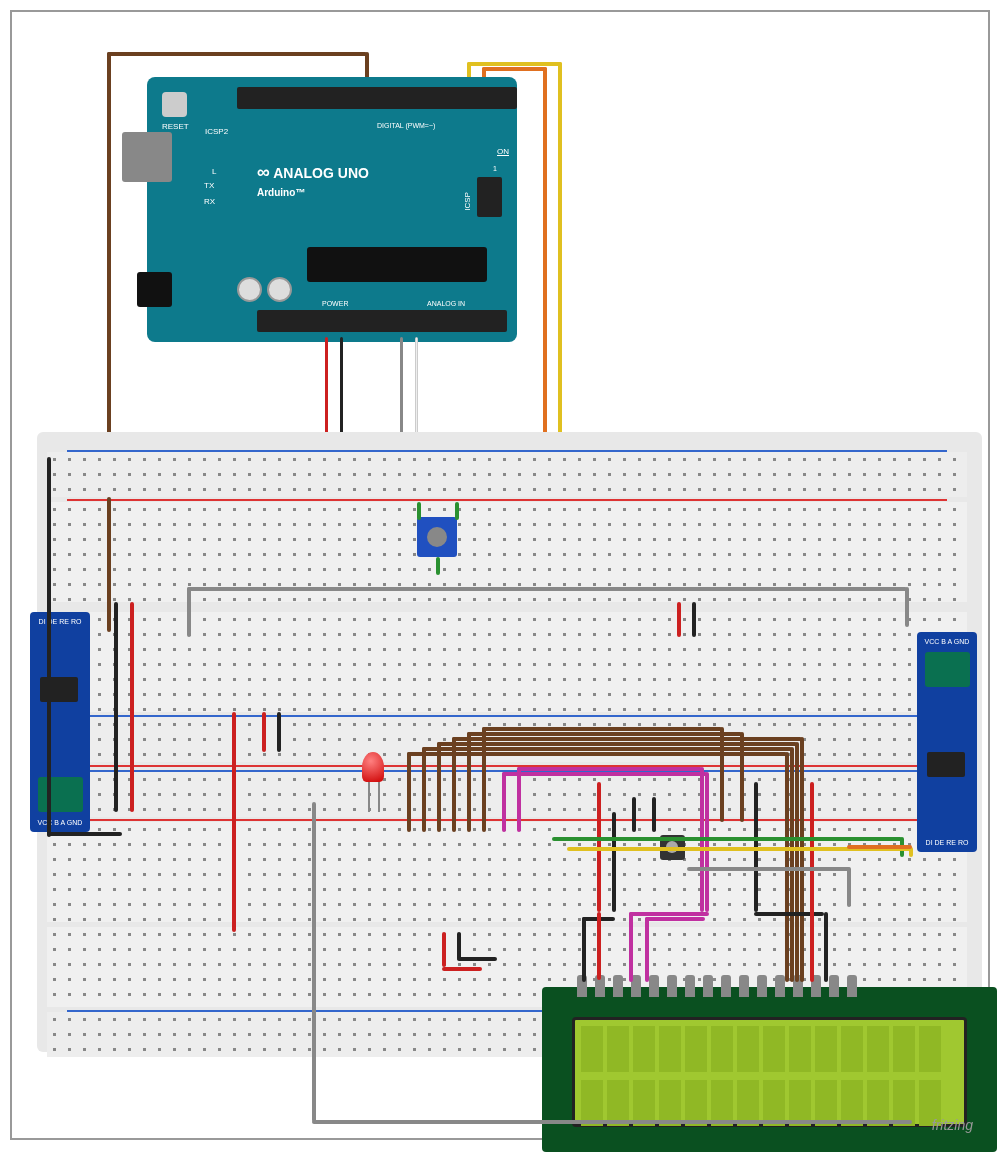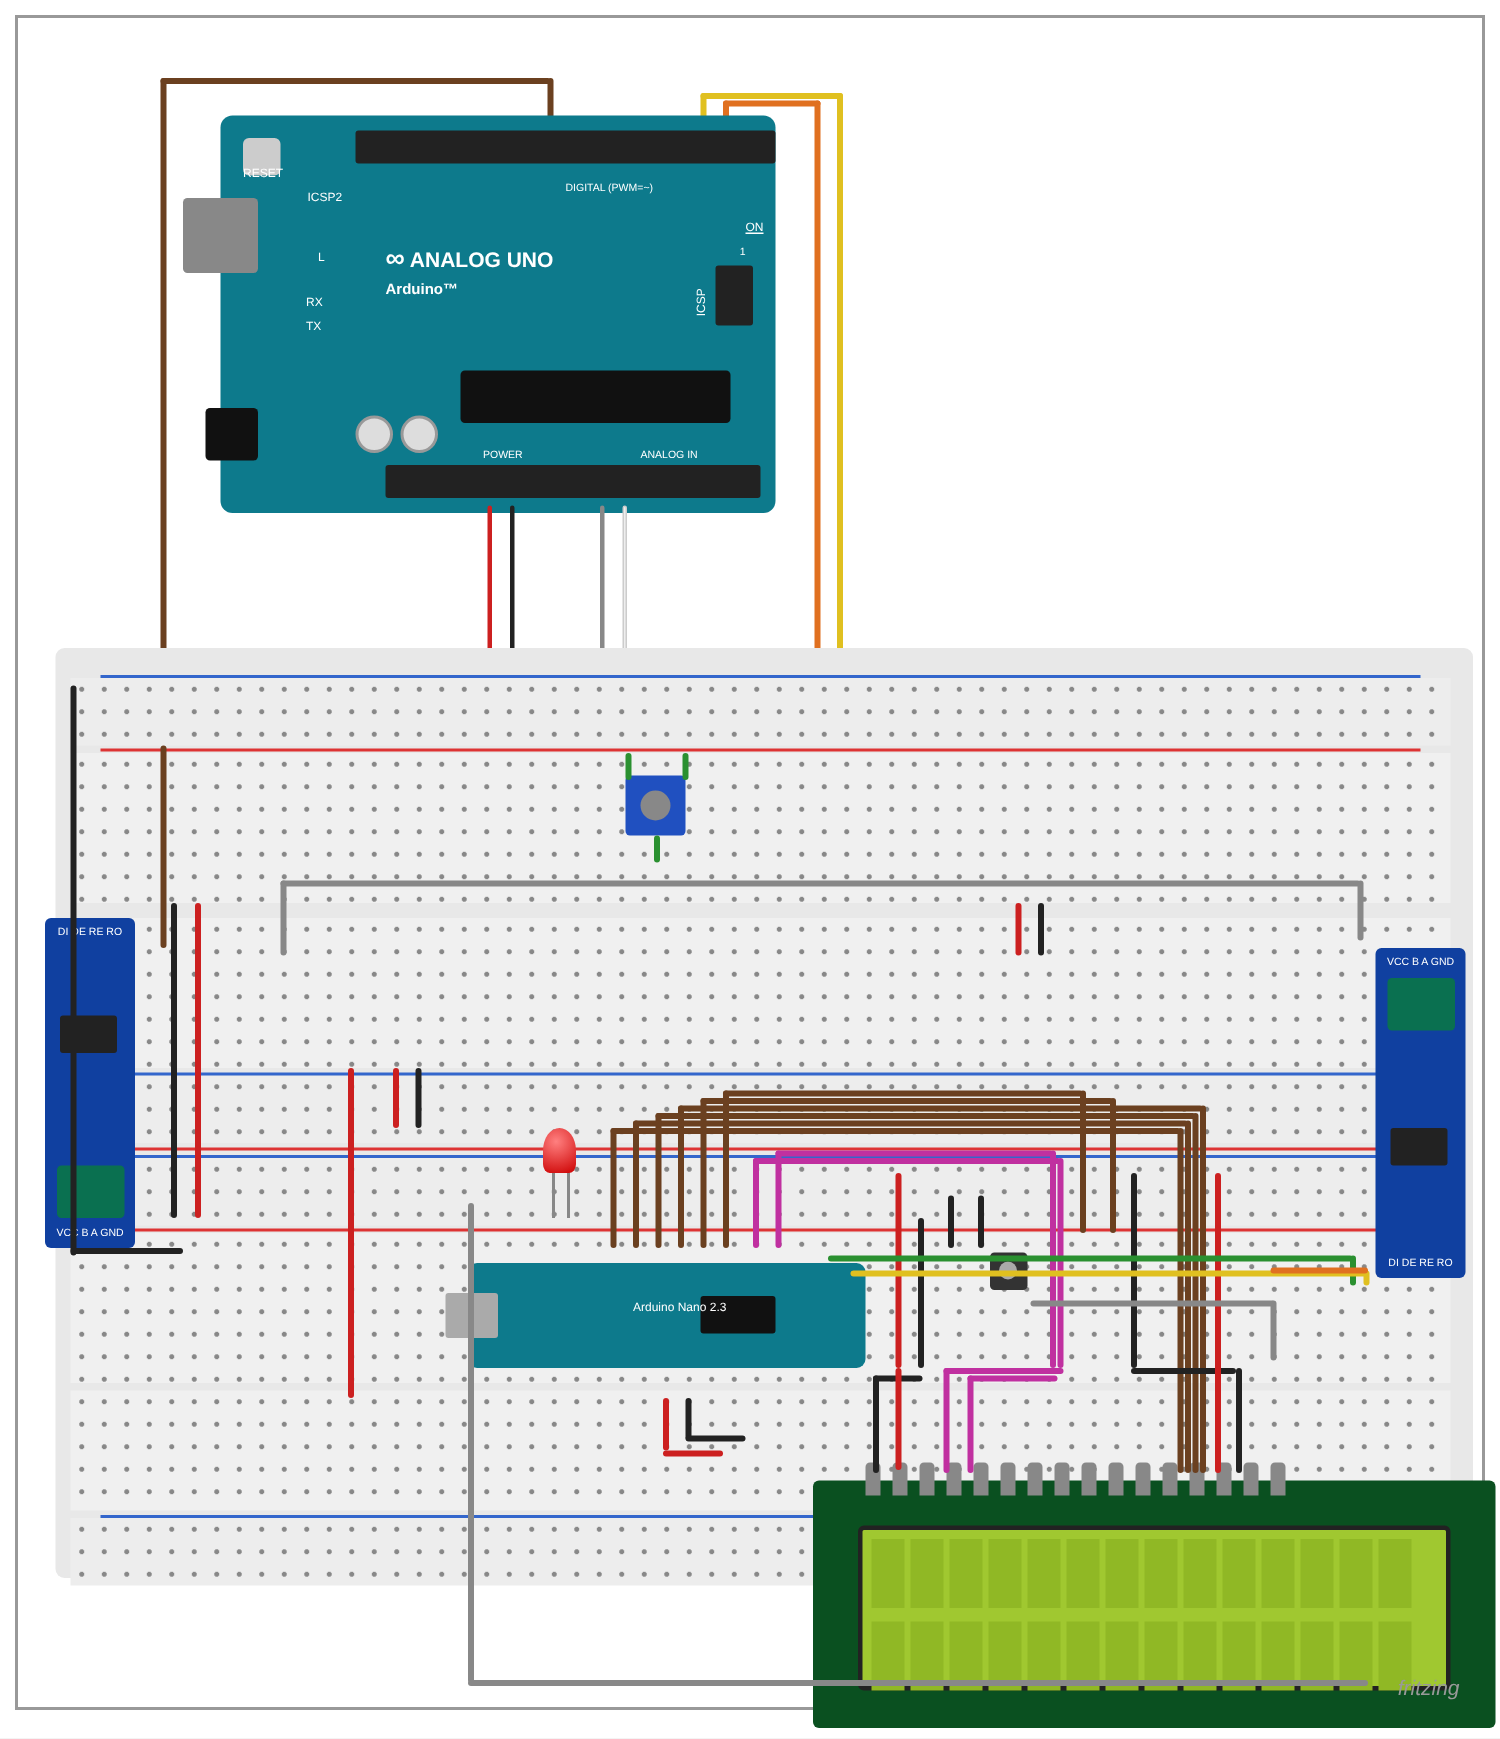--- a/index.html
+++ b/index.html
@@ -105,24 +105,24 @@
     <div class="uno-header-top"></div>
     <div class="uno-header-bot"></div>
     <div class="uno-chip"></div>
     <div class="uno-icsp"></div>
     <div class="uno-cap" style="left:90px;bottom:40px;"></div>
     <div class="uno-cap" style="left:120px;bottom:40px;"></div>
     <div class="uno-logo">
       <span style="font-size:18px;">∞</span> <span>ANALOG UNO</span><br>
       <span style="font-size:10px;">Arduino™</span>
     </div>
-    <div class="uno-label" style="left:15px;top:34px;">RESET</div>
+    <div class="uno-label" style="left:15px;top:45px;">RESET</div>
     <div class="uno-label" style="left:58px;top:50px;">ICSP2</div>
     <div class="uno-label" style="left:65px;top:90px;">L</div>
-    <div class="uno-label" style="left:57px;top:104px;margin-top:32px;">TX</div>
+    <div class="uno-label" style="left:57px;top:104px;">TX</div>
     <div class="uno-label" style="left:57px;top:120px;">RX</div>
     <div class="uno-label" style="right:8px;top:70px;text-decoration:underline;">ON</div>
     <div class="uno-label" style="right:40px;top:120px;transform:rotate(-90deg);">ICSP</div>
     <div class="uno-label" style="left:230px;top:45px;font-size:7px;">DIGITAL (PWM=~)</div>
     <div class="uno-label" style="left:175px;bottom:35px;font-size:7px;">POWER</div>
     <div class="uno-label" style="left:280px;bottom:35px;font-size:7px;">ANALOG IN</div>
     <div class="uno-label" style="right:20px;top:88px;font-size:7px;">1</div>
   </div>
 
   <div class="wire w-red" style="left:313px;top:325px;width:3px;height:165px;"></div>
@@ -193,27 +193,20 @@
     <div class="rs485-chip" style="top:120px;"></div>
     <div class="rs485-label" style="bottom:6px;">
       <span>DI</span> <span>DE</span> <span>RE</span> <span>RO</span>
     </div>
   </div>
 
   <div class="led"></div>
   <div class="led-leg" style="left:356px;top:770px;"></div>
   <div class="led-leg" style="left:366px;top:770px;"></div>
 
-  <div class="nano">
-    <div class="nano-usb"></div>
-    <div class="nano-chip"></div>
-    <div class="nano-label" style="left:110px;top:25px;"><span>Arduino Nano 2.3</span></div>
-    <div class="nano-pins" style="top:-8px;"></div>
-    <div class="nano-pins" style="bottom:-8px;"></div>
-  </div>
 
   <div class="lcd">
     <div class="lcd-pins">
       <div class="lcd-pin"></div>
         <div class="lcd-pin"></div>
         <div class="lcd-pin"></div>
         <div class="lcd-pin"></div>
       <div class="lcd-pin"></div>
         <div class="lcd-pin"></div>
         <div class="lcd-pin"></div>

